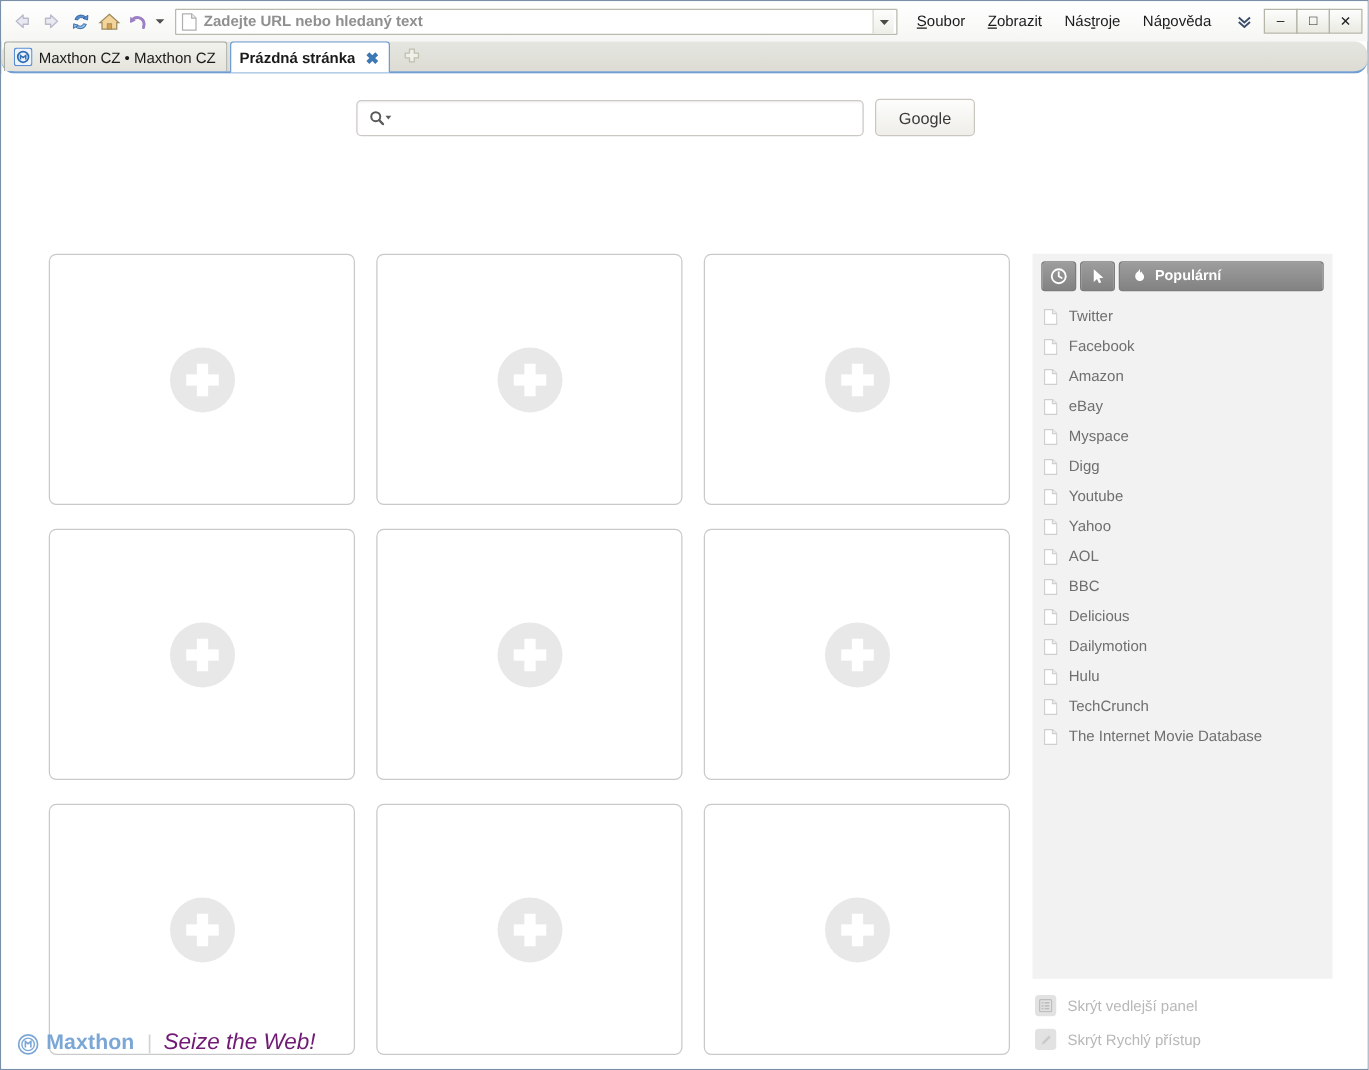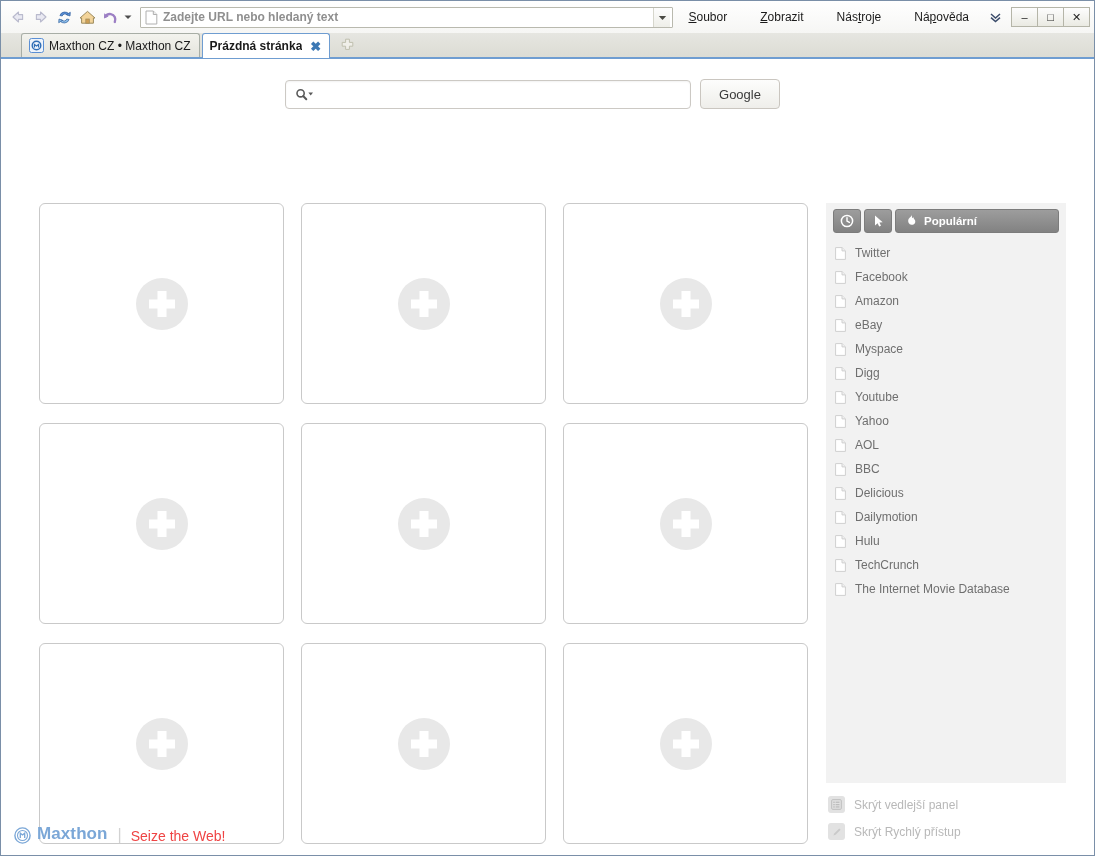--- a/index.html
+++ b/index.html
@@ -62,21 +62,21 @@
     overflow: hidden;
   }
   .urlbar .urlcaret {
     flex: 0 0 17px;
     height: 19px;
     border-left: 1px solid #d6d6cc;
     display: flex; align-items: center; justify-content: center;
     background: linear-gradient(#fdfdfd,#eeeee8);
   }
 
-  .menus { display: flex; align-items: center; gap: 15px; }
+  .menus { display: flex; align-items: center; gap: 0; }
   .menu-item {
     font-size: 12px;
     color: #1b1b1b;
     padding: 3px 9px;
     white-space: nowrap;
   }
   .menu-item u { text-decoration: underline; }
   .chevrons {
     width: 22px; height: 22px;
     display: flex; align-items: center; justify-content: center;
@@ -96,23 +96,24 @@
   }
   .winbtn:first-child { margin-left: 0; }
 
   
   .tabstrip {
     height: 26px;
     flex: 0 0 26px;
     background: linear-gradient(#e6e6e1,#dcdcd4);
     display: flex;
     align-items: flex-end;
-    padding-left: 20px;
+    padding-left: 2px;
     border-bottom: 2px solid #6f9dd1;
     position: relative;
+    border-radius: 11px;
   }
   .tab {
     height: 24px;
     display: flex;
     align-items: center;
     padding: 0 8px 0 7px;
     font-size: 12px;
     color: #1a1a1a;
     border: 1px solid #9aa5b0;
     border-bottom: none;
@@ -295,22 +296,23 @@
     color: #7ba7d7;
     font-weight: bold;
     letter-spacing: .1px;
   }
   .brand .bsep {
     color: #d2d2d2;
     margin: 0 9px 0 10px;
     font-size: 16px;
   }
   .brand .btag {
-    font-size: 14px;
-    color: #ef4444;
+    font-size: 18px;
+    color: #701a75;
+    font-style: italic;
   }
 </style>
 </head>
 <body>
 
 <div id="app">
 
   <div class="toolbar">
 
     <div class="navbtn" title="back">

